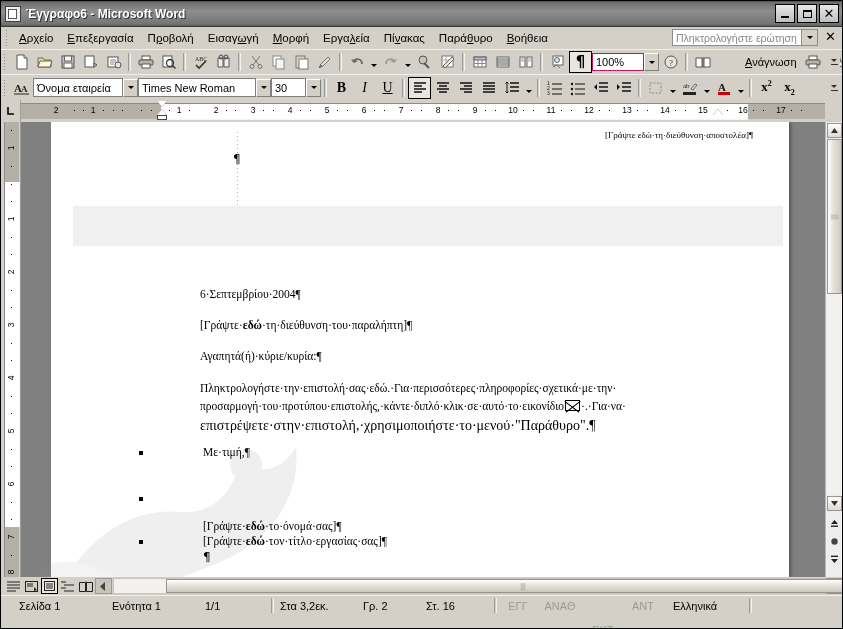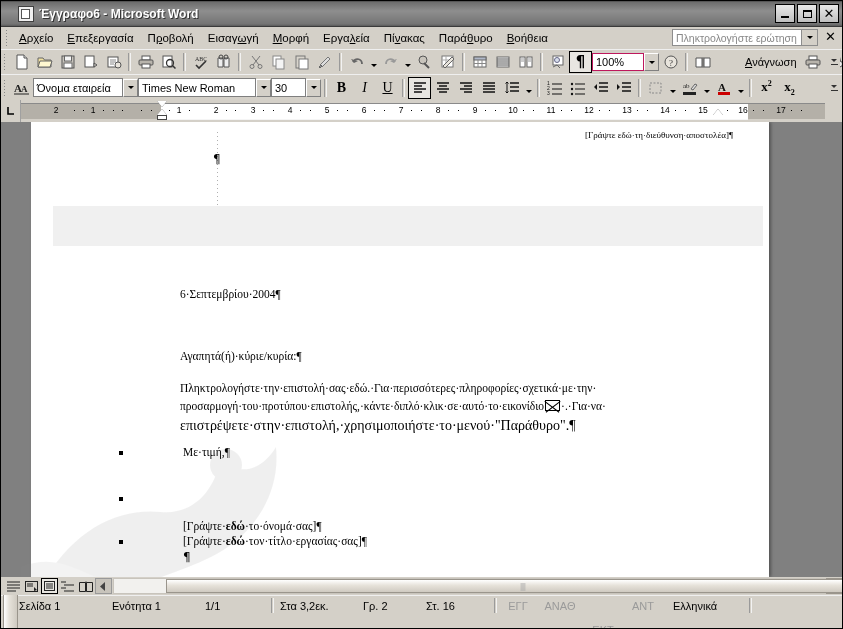--- a/index.html
+++ b/index.html
@@ -19,21 +19,21 @@
     box-sizing: border-box;
     border: 1px solid #000;
   }
 
   
   .titlebar {
     height: 26px;
     background: linear-gradient(to bottom, #4a4a4a 0%, #6e6e6e 6%, #8e8e8e 40%, #747474 92%, #5a5a5a 100%);
     display: flex;
     align-items: center;
-    padding: 0 3px 0 17px;
+    padding: 0 3px 0 4px;
     box-sizing: border-box;
     border-bottom: 1px solid #3a3a3a;
   }
   .title-icon {
     width: 16px; height: 16px;
     margin-right: 5px;
     background: #f0f0f0;
     border: 1px solid #404040;
     position: relative;
     box-sizing: border-box;
@@ -292,21 +292,20 @@
     background: #ffffff;
     border: 1px solid #444;
     box-sizing: border-box;
   }
 
   
   .main {
     display: flex;
     height: 455px;
     position: relative;
-    flex-direction: column;
   }
   .vruler {
     width: 20px;
     background: #d4d0c8;
     position: relative;
     overflow: hidden;
     border-right: 1px solid #a0a0a0;
     box-sizing: border-box;
     flex: none;
   }
@@ -1055,20 +1054,23 @@
         <div class="vdots"></div>
 
         <div class="doc-text" style="right:36px; top:8px; font-size:9px;">[Γράψτε εδώ·τη·διεύθυνση·αποστολέα]¶</div>
 
         <div class="doc-text pilcrow" style="left:182px; top:30px; font-size:12px;">¶</div>
 
         <div class="company-band"></div>
 
         <div class="doc-text" style="left:149px; top:166px; font-size:11.5px;">6·Σεπτεμβρίου·2004¶</div>
 
+        <div class="doc-text" style="left:149px; top:197px; font-size:11.5px;">
+          <span>[Γράψτε·</span><b>εδώ</b><span>·τη·διεύθυνση·του·παραλήπτη]¶</span>
+        </div>
 
         <div class="doc-text" style="left:149px; top:228px; font-size:11.5px;">Αγαπητά(ή)·κύριε/κυρία:¶</div>
 
         <div class="doc-text" style="left:149px; top:260px; font-size:11.5px;">Πληκτρολογήστε·την·επιστολή·σας·εδώ.·Για·περισσότερες·πληροφορίες·σχετικά·με·την·</div>
 
         <div class="doc-text" style="left:149px; top:278px; font-size:11.5px;">
           <span>προσαρμογή·του·προτύπου·επιστολής,·κάντε·διπλό·κλικ·σε·αυτό·το·εικονίδιο</span><span class="envelope-icon"></span><span>·.·Για·να·</span>
         </div>
 
         <div class="doc-text" style="left:149px; top:296px; font-size:14px;">επιστρέψετε·στην·επιστολή,·χρησιμοποιήστε·το·μενού·"Παράθυρο".¶</div>

